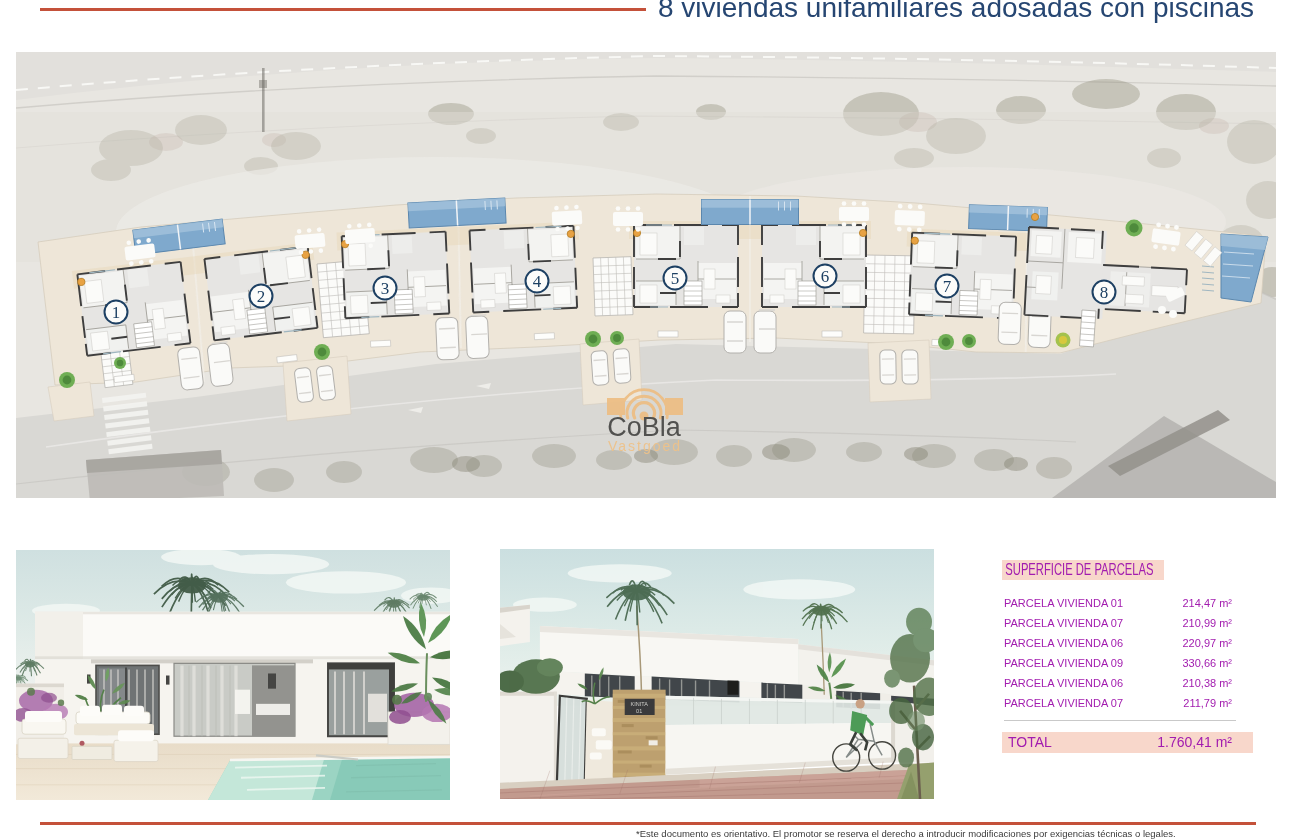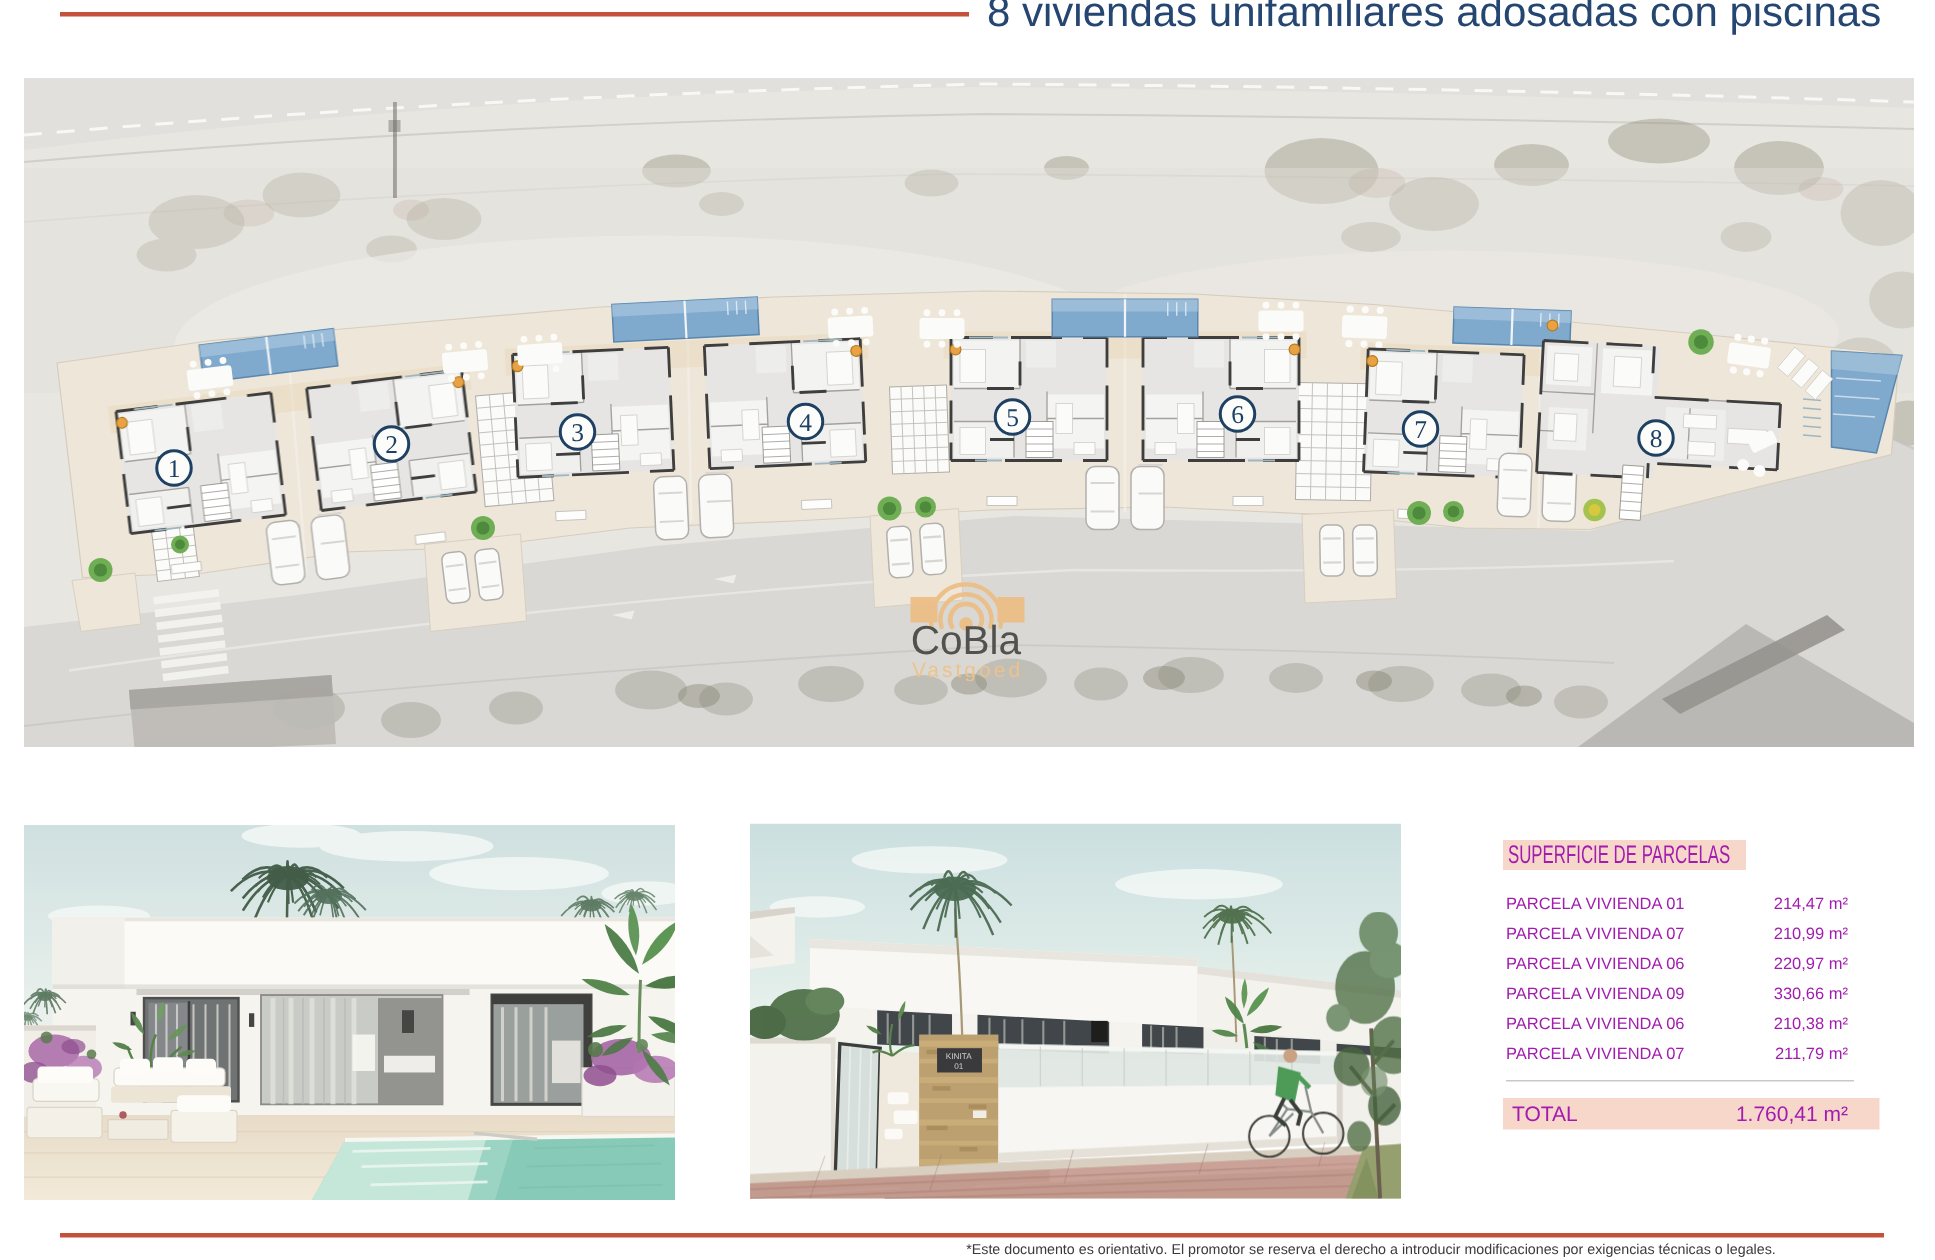--- a/index.html
+++ b/index.html
@@ -1134,13 +1134,13 @@
   <div style="width:232px;height:1px;background:#c9c9c9;margin-top:7px;margin-left:2px"></div>
 
   <div style="background:#f8d7cb;width:251px;height:21px;line-height:21px;font-size:14px;margin-top:11px;position:relative">
       <span style="position:absolute;left:6px">TOTAL</span>
       <span style="position:absolute;right:21px">1.760,41 m²</span>
     </div>
 </div>
 
 <div class="abs" style="left:40px;top:822px;width:1216px;height:3px;background:#c4513a"></div>
 
-<div class="abs" style="left:636px;top:828px;width:556px;text-align:center;font-size:9.5px;color:#3a3a3a">*Este documento es orientativo. El promotor se reserva el derecho a introducir modificaciones por exigencias técnicas o legales.</div>
+<div class="abs" style="left:636px;top:828px;width:556px;font-size:9.5px;color:#3a3a3a">*Este documento es orientativo. El promotor se reserva el derecho a introducir modificaciones por exigencias técnicas o legales.</div>
 
 </body></html>

